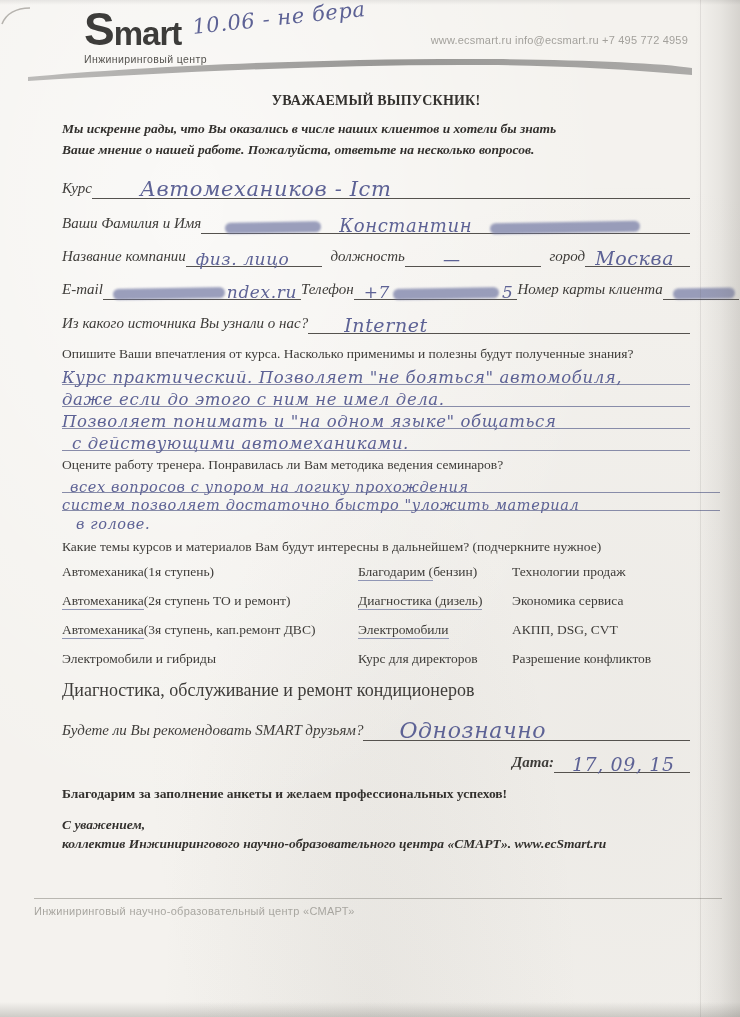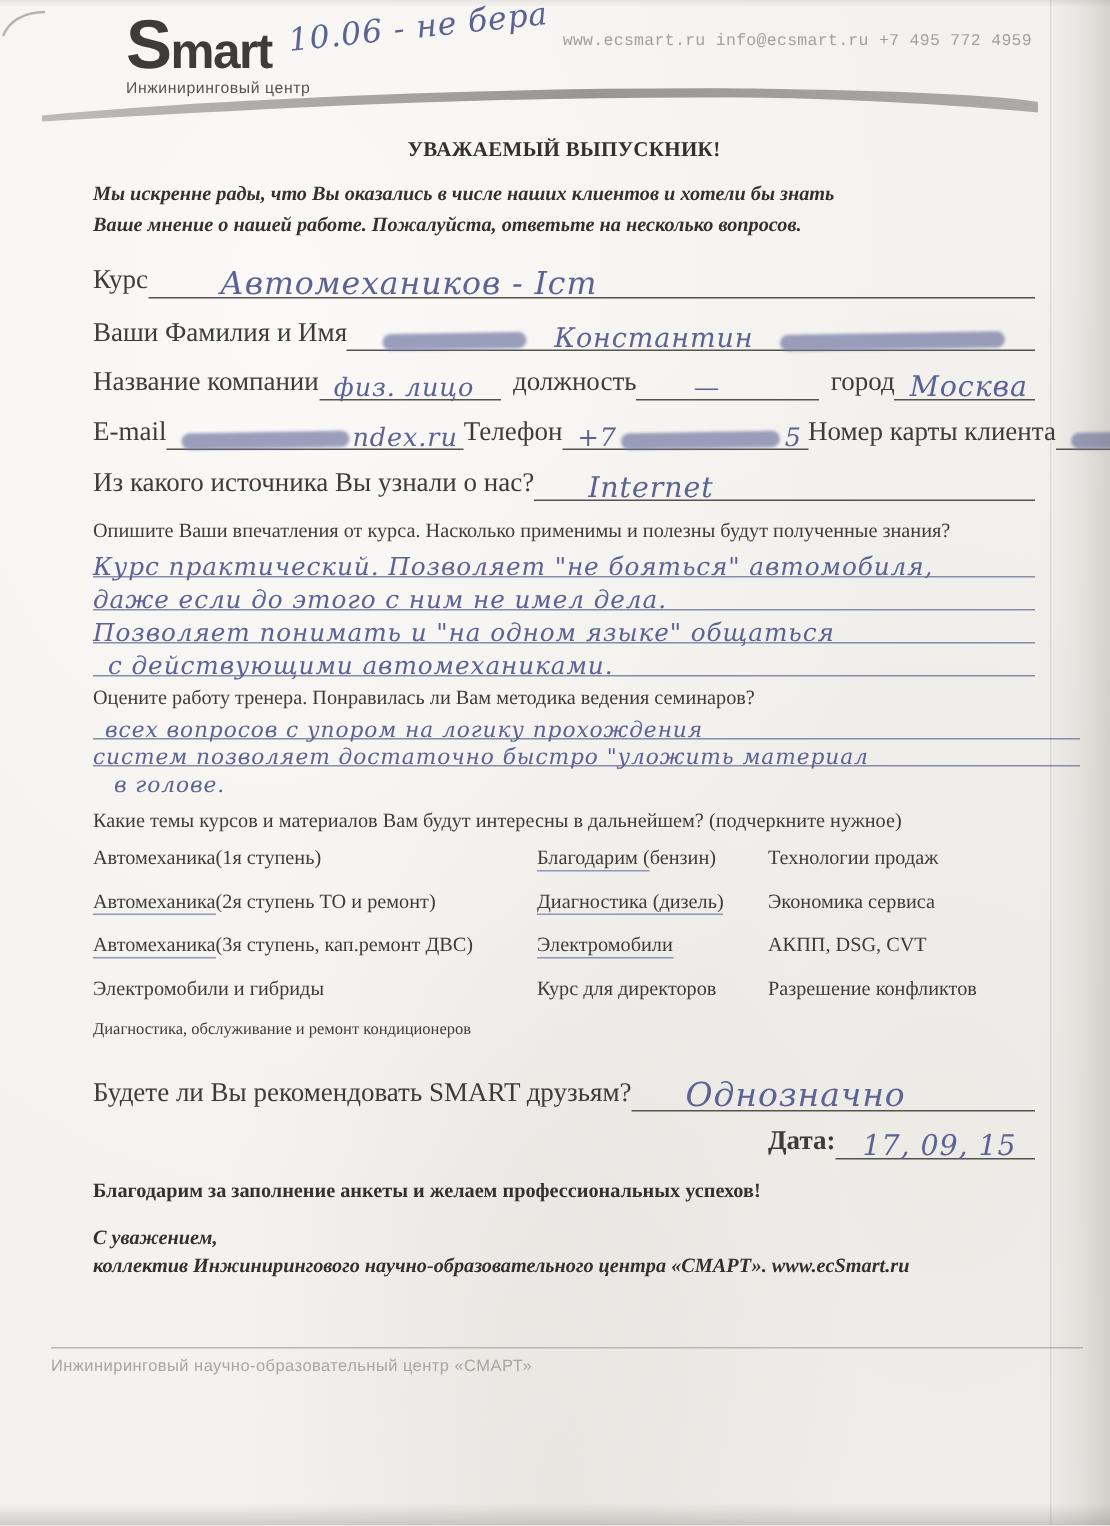--- a/index.html
+++ b/index.html
@@ -26,38 +26,38 @@
 
   
   .header { position:relative; height:80px; }
   .logo { position:absolute; left:84px; top:6px; line-height:1; }
   .logo-text { font-family:"Liberation Sans", sans-serif; font-weight:700; color:#3d3c3a; letter-spacing:-1px; }
   .logo-s { font-size:46px; }
   .logo-rest { font-size:33px; }
   .tagline { font-family:"Liberation Sans", sans-serif; font-size:10.5px; color:#55534f; letter-spacing:.4px; margin-top:2px; }
   .hand-note { position:absolute; left:192px; top:6px; transform:rotate(-6deg);
     font-size:21px; white-space:nowrap; }
-  .contact { position:absolute; right:52px; top:22px; font-family:Liberation Mono, monospace;
+  .contact { position:absolute; right:52px; top:34px; font-family:Liberation Sans, sans-serif;
     font-size:11px; color:#a3a19c; letter-spacing:.2px; }
   .swoosh { position:absolute; left:26px; top:53px; }
   .curl { position:absolute; left:0; top:2px; }
 
   
   .hw { font-family:"DejaVu Serif", serif; font-style:italic; color:#5d6295; letter-spacing:.6px; white-space:nowrap; }
 
   .scribble { display:inline-block; height:11px; border-radius:6px; background:#767ca6;
     opacity:.72; filter:blur(1.1px); vertical-align:baseline; transform:rotate(-1deg); }
 
   
   .content { padding:0 50px 0 62px; }
   .title { text-align:center; font-weight:700; font-size:14px; letter-spacing:.2px; margin-top:13px; color:#33312e; }
   .intro { margin-top:9px; font-weight:700; font-style:italic; font-size:13.5px; line-height:21px; color:#33312e; }
 
   .frow { display:flex; align-items:flex-end; }
-  .flabel { font-size:18px; white-space:nowrap; padding-bottom:2px; }
+  .flabel { font-size:15px; white-space:nowrap; padding-bottom:2px;font-style:italic; }
   .fill { flex:1; border-bottom:1.3px solid #55524e; display:flex; align-items:flex-end;
     padding:0 4px 0 10px; min-height:20px; position:relative; }
   .fill .hw { position:relative; top:3px; }
 
   .row-course { margin-top:13px; height:26px; }
   .course-hw { font-size:21px; margin-left:38px; }
   .row-name { margin-top:11px; height:24px; }
   .name-hw { font-size:18px; margin:0 18px; }
   .row-company { margin-top:9px; height:24px; }
   .row-email { margin-top:9px; height:24px; }
@@ -80,21 +80,21 @@
   .ans .hw { position:relative; top:3px; }
   .ans.noline { border-bottom:none; }
 
   .topics { margin-top:9px; }
   .topics-grid { display:flex; margin-top:8px; font-size:13.5px; }
   .tcol { display:flex; flex-direction:column; }
   .tcol-1 { width:296px; }
   .tcol-2 { width:154px; }
   .tcol-3 { flex:1; }
   .titem { height:29px; white-space:nowrap; }
-  .titem-long { font-size:11px; height:27px; }
+  .titem-long { font-size:18px; height:27px; }
   .tu { border-bottom:1.6px solid #9096b5; padding-bottom:1px; }
 
   .row-recommend { margin-top:4px; height:30px; }
   .rec-hw { font-size:22px; margin-left:26px; }
   .row-date { margin-top:6px; height:26px; width:178px; margin-left:auto; }
   .row-date .flabel { font-weight:700; }
   .date-hw { font-size:19px; margin-left:8px; }
 
   .thanks { margin-top:13px; font-weight:700; font-size:13.5px; color:#33312e; }
   .regards { margin-top:13px; font-weight:700; font-style:italic; font-size:13.5px; line-height:19px; color:#33312e; }

